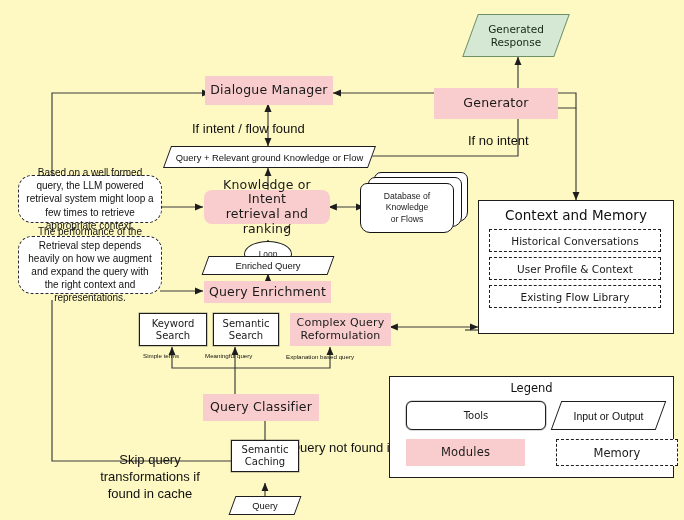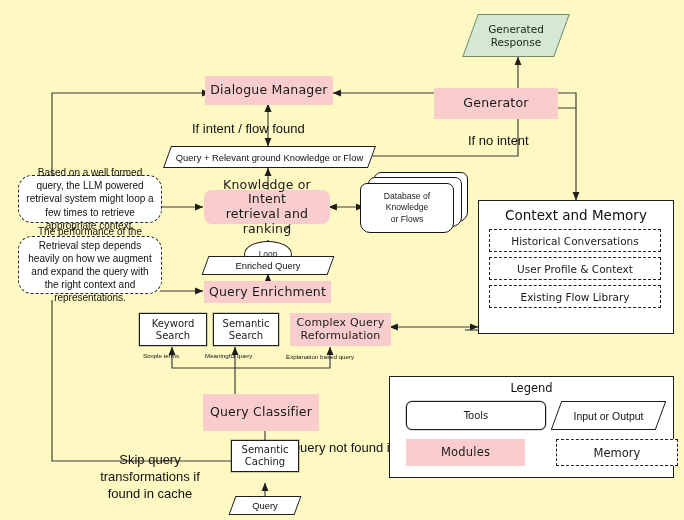--- a/index.html
+++ b/index.html
@@ -209,21 +209,21 @@
   <div class="node module" style="left:290px;top:313px;width:101px;height:33px;
        flex-direction:column;font-size:11px;">
     <span>Complex Query</span>
     <span>Reformulation</span>
   </div>
 
   <div class="elabel tiny" style="left:143px;top:352px;">Simple terms</div>
   <div class="elabel tiny" style="left:205px;top:352px;">Meaningful query</div>
   <div class="elabel tiny" style="left:286px;top:353px;">Explanation based query</div>
 
-  <div class="node module big" style="left:203px;top:394px;width:116px;height:37px;">
+  <div class="node module big" style="left:203px;top:394px;width:116px;height:27px;">
     <span>Query Classifier</span>
   </div>
 
   <div class="elabel" style="left:272px;top:440px;padding-left:18px;">Query not found in cache</div>
 
   <div class="node tool" style="left:231px;top:440px;width:68px;height:32px;
        flex-direction:column;">
     <span>Semantic</span>
     <span>Caching</span>
   </div>

